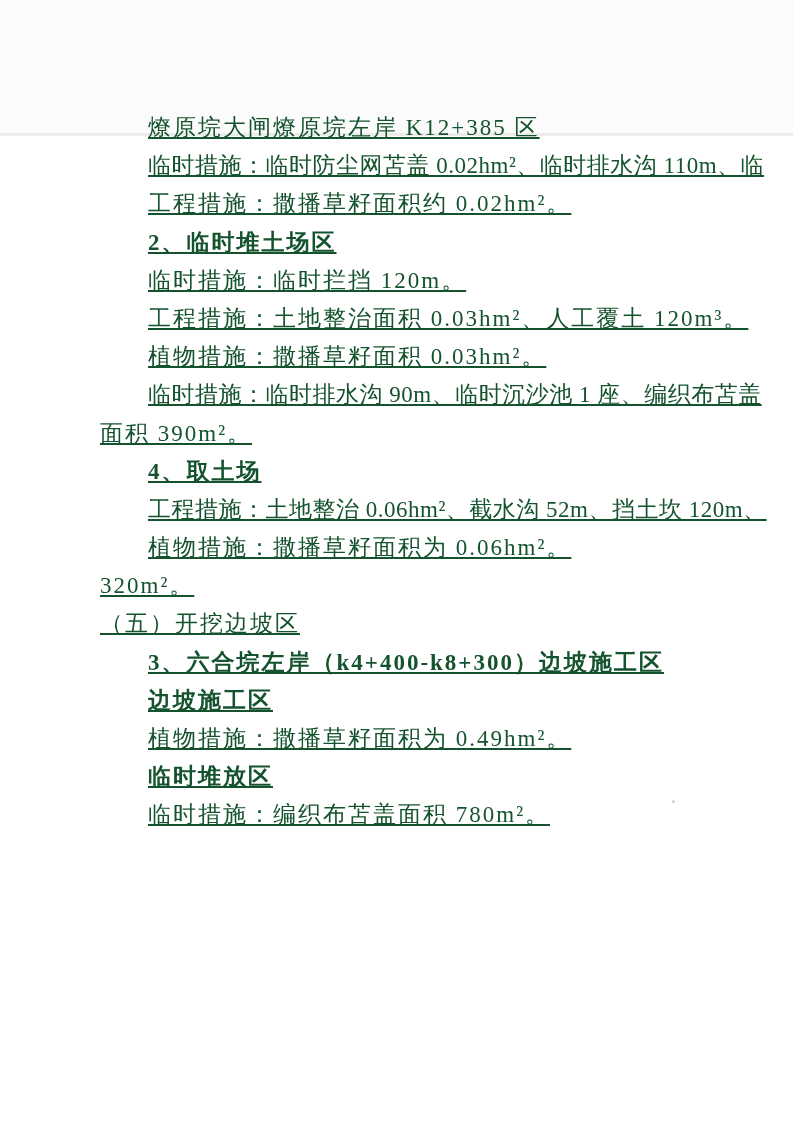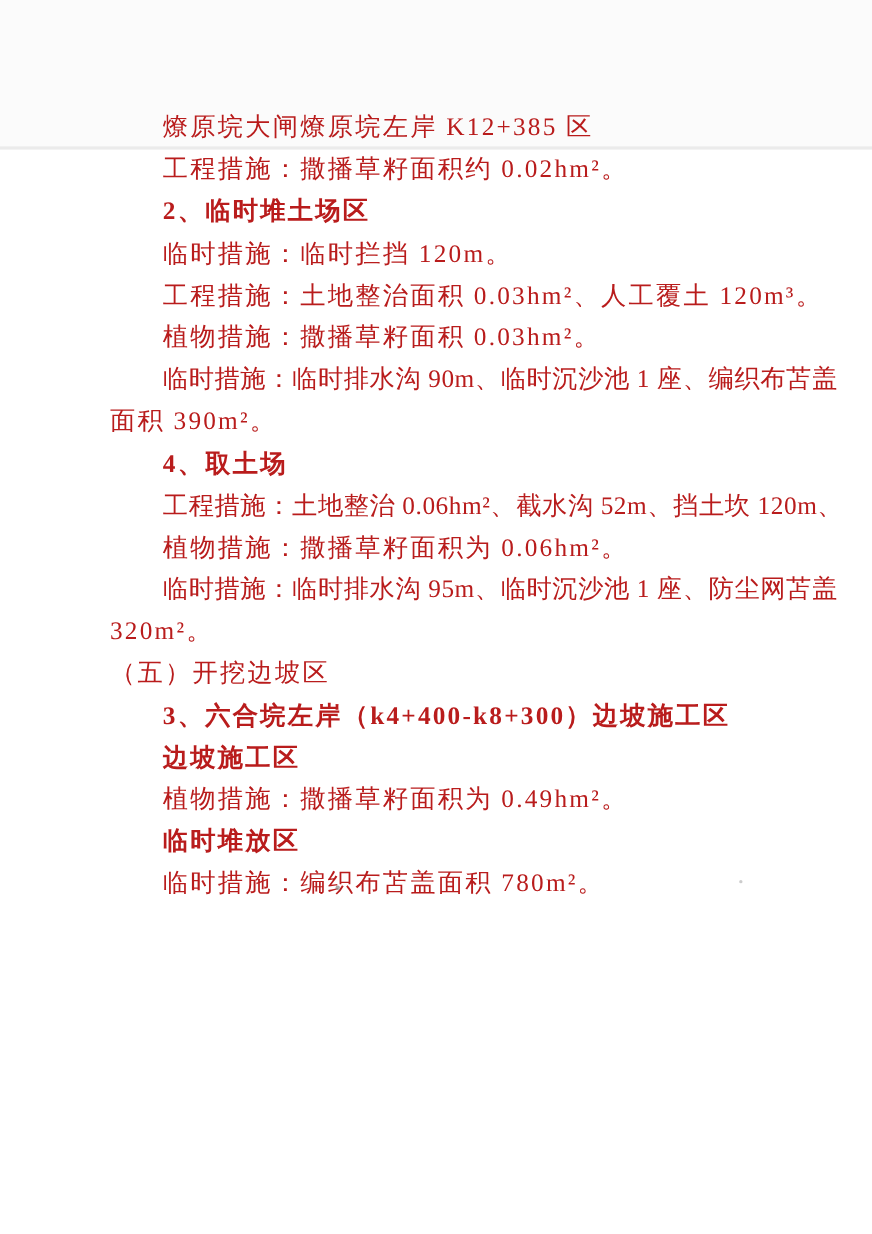--- a/index.html
+++ b/index.html
@@ -35,56 +35,57 @@
     border-radius: 50%;
     opacity: 0.75;
   }
   .speck-a { left: 305px; top: 805px; width: 4px; height: 4px; }
   .speck-b { left: 672px; top: 800px; width: 3px; height: 3px; opacity: 0.45; }
 
   
   .text-block {
     position: absolute;
     left: 100px;
-    top: 97px;
+    top: 109px;
     width: 594px;
     font-size: 23px;
     line-height: 38.2px;
     letter-spacing: 2px;
-    color: #b91c1c;
+    color: #14532d;
+    text-decoration: underline;
   }
   .line {
     height: 38.2px;
     white-space: nowrap;
   }
   .ind { padding-left: 48px; }   
   .b   { font-weight: bold; }    
   .fill { letter-spacing: 0.5px; }
 </style>
 </head>
 <body>
 
 <div class="page">
 
   <div class="scan-top-strip"></div>
   <div class="scan-band"></div>
 
   <div class="text-block">
     <div class="line ind">燎原垸大闸燎原垸左岸 K12+385 区</div>
+    <div class="line ind fill">临时措施：临时防尘网苫盖 0.02hm²、临时排水沟 110m、临</div>
     <div class="line ind">工程措施：撒播草籽面积约 0.02hm²。</div>
     <div class="line ind b">2、临时堆土场区</div>
     <div class="line ind">临时措施：临时拦挡 120m。</div>
     <div class="line ind">工程措施：土地整治面积 0.03hm²、人工覆土 120m³。</div>
     <div class="line ind">植物措施：撒播草籽面积 0.03hm²。</div>
     <div class="line ind fill">临时措施：临时排水沟 90m、临时沉沙池 1 座、编织布苫盖</div>
     <div class="line">面积 390m²。</div>
     <div class="line ind b">4、取土场</div>
     <div class="line ind fill">工程措施：土地整治 0.06hm²、截水沟 52m、挡土坎 120m、</div>
     <div class="line ind">植物措施：撒播草籽面积为 0.06hm²。</div>
-    <div class="line ind fill">临时措施：临时排水沟 95m、临时沉沙池 1 座、防尘网苫盖</div>
     <div class="line">320m²。</div>
     <div class="line">（五）开挖边坡区</div>
     <div class="line ind b">3、六合垸左岸（k4+400-k8+300）边坡施工区</div>
     <div class="line ind b">边坡施工区</div>
     <div class="line ind">植物措施：撒播草籽面积为 0.49hm²。</div>
     <div class="line ind b">临时堆放区</div>
     <div class="line ind">临时措施：编织布苫盖面积 780m²。</div>
   </div>
 
   <div class="speck speck-a"></div>

